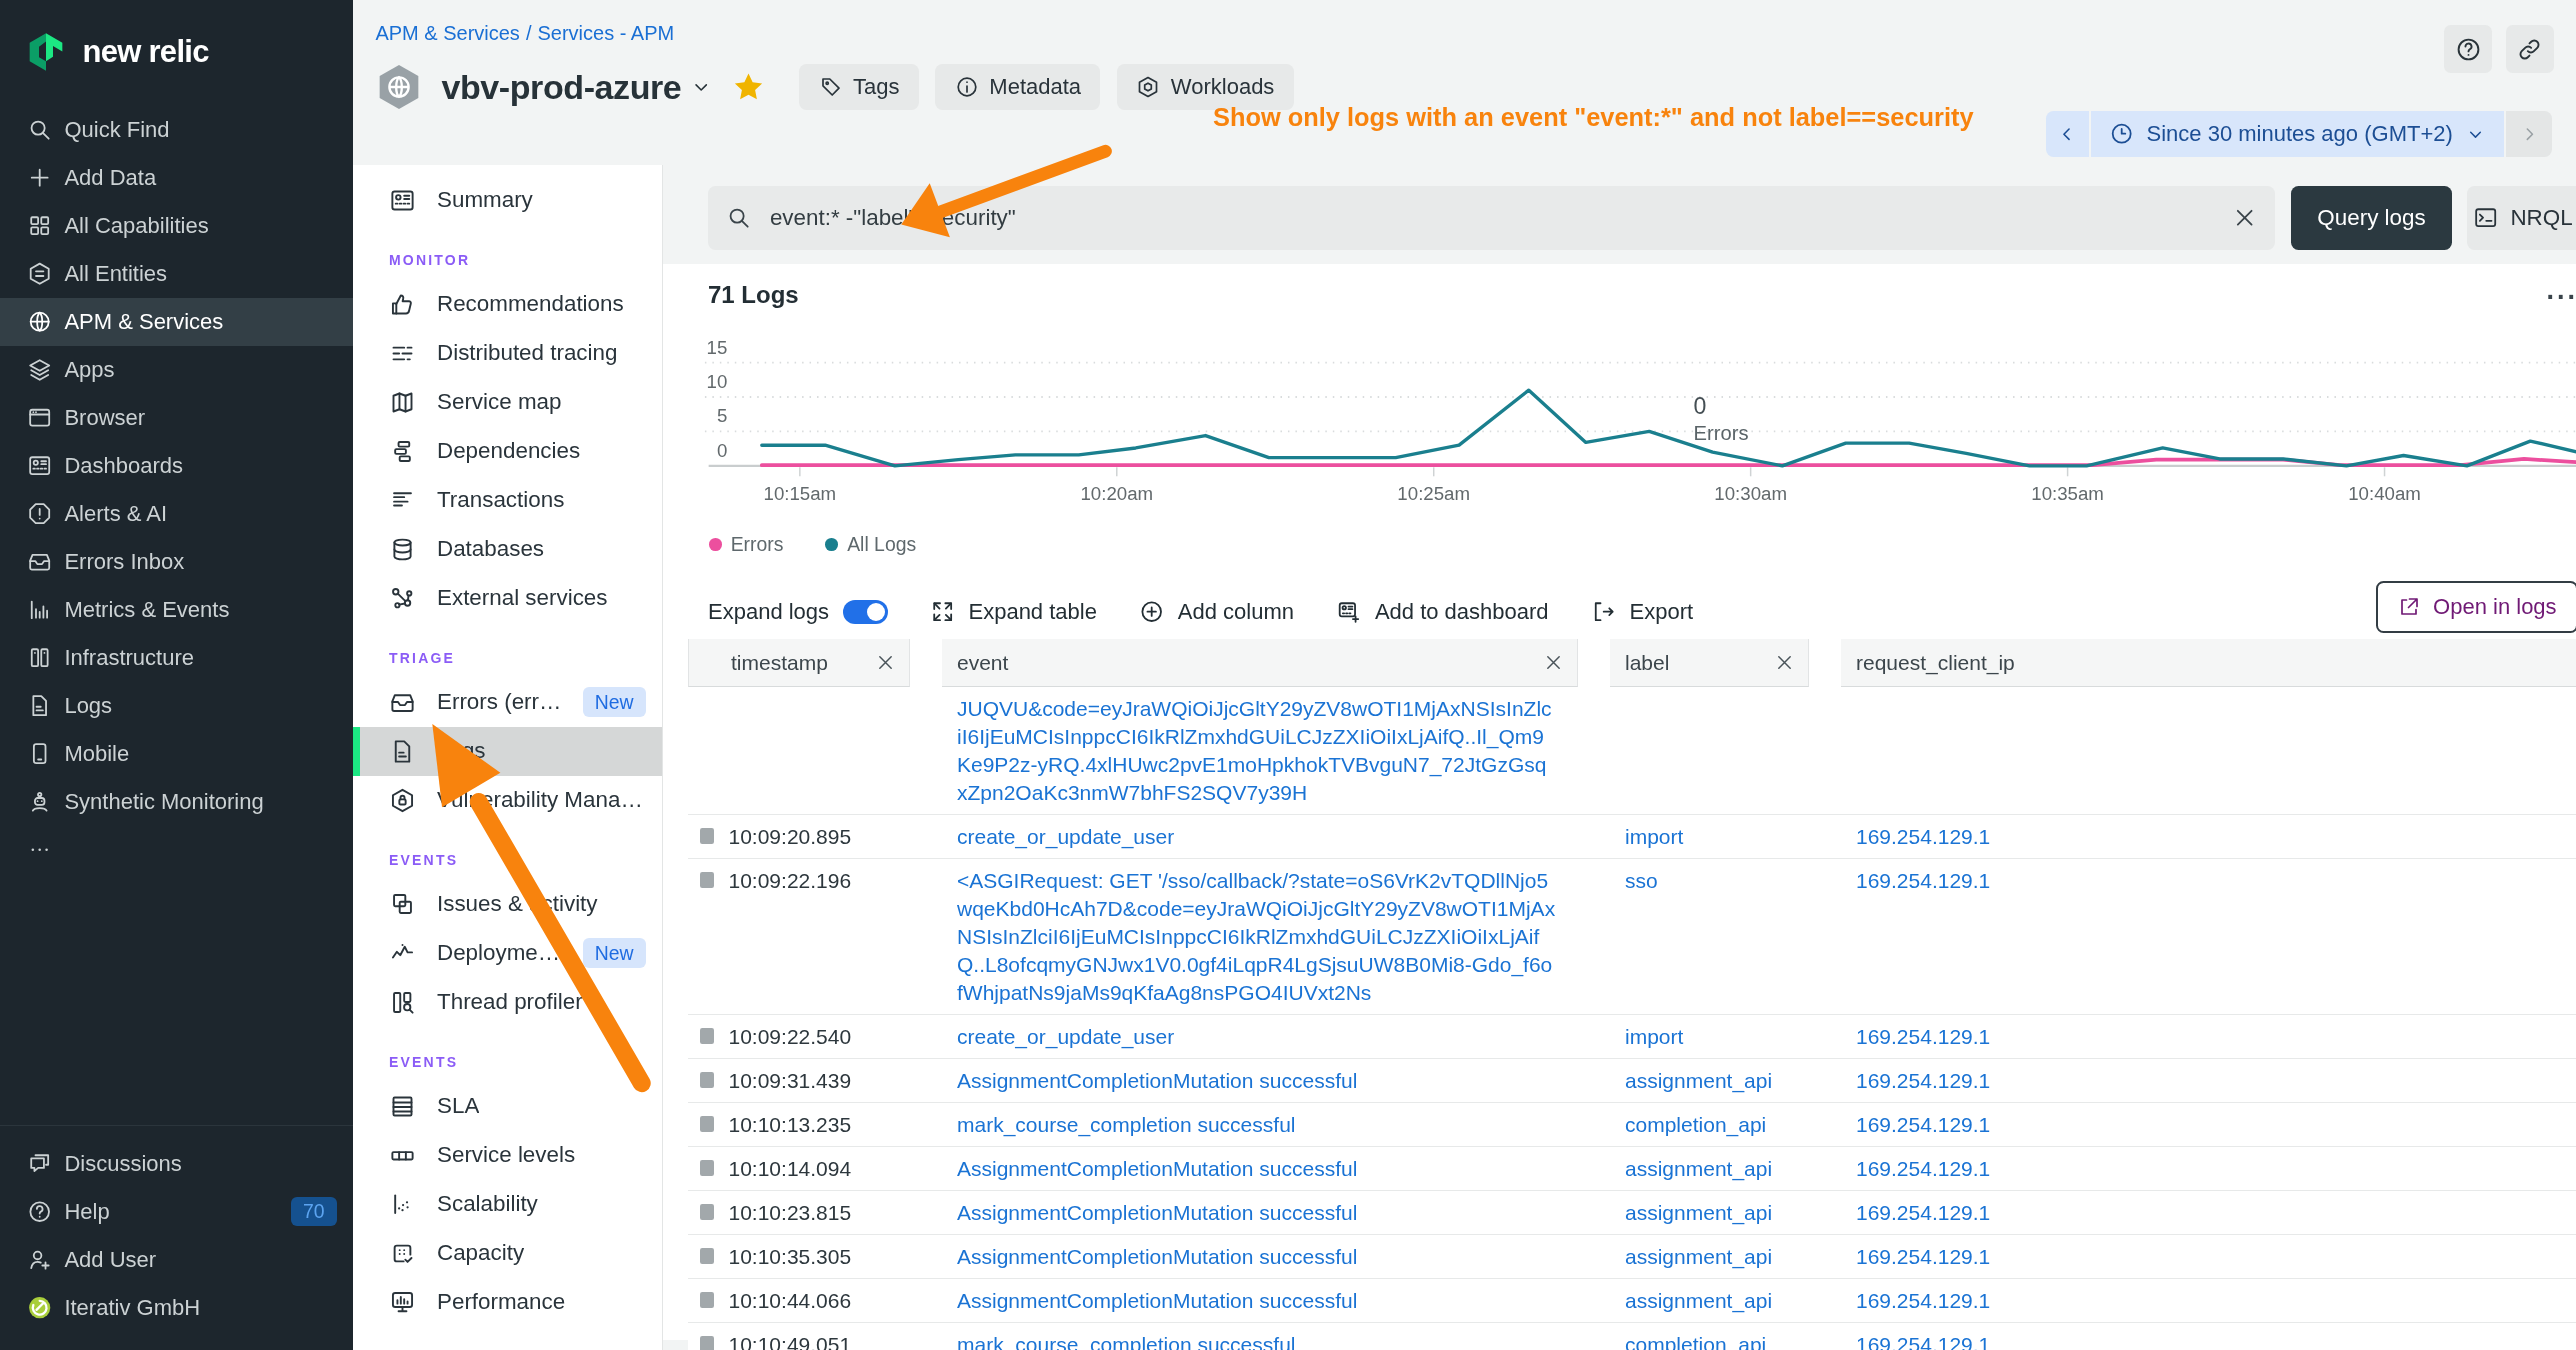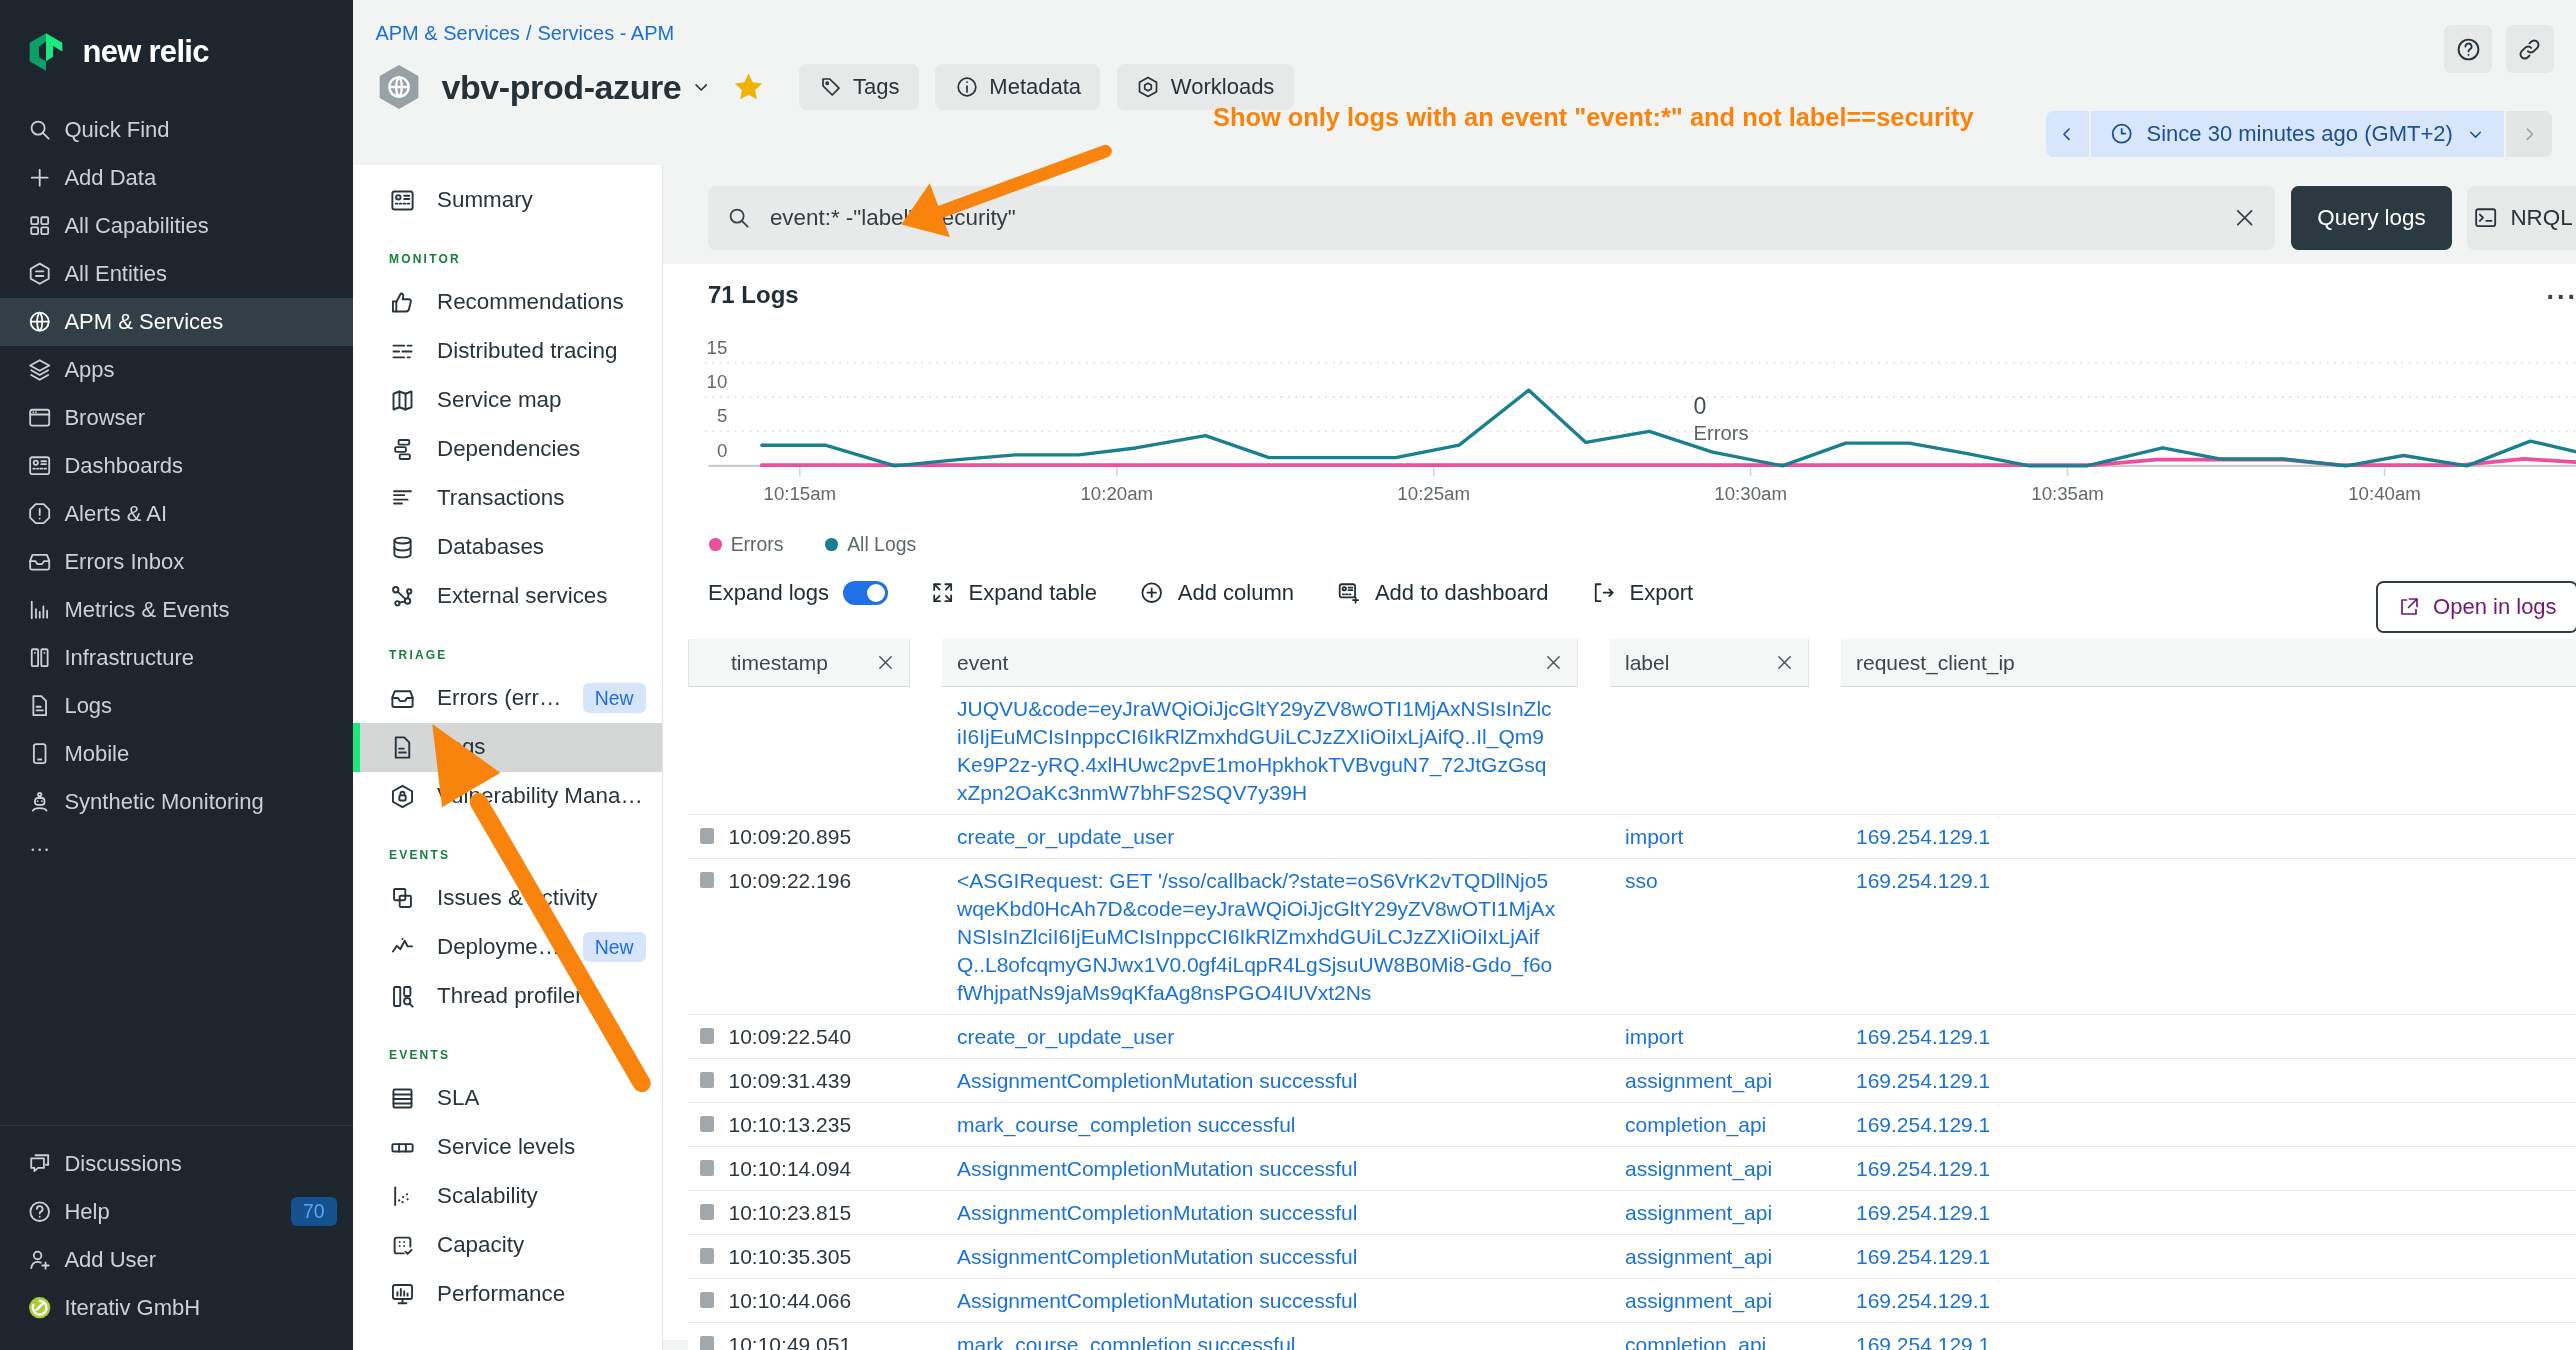--- a/index.html
+++ b/index.html
@@ -39,21 +39,21 @@
   .annotation{position:absolute;left:860px;top:103px;font-size:25.4px;font-weight:bold;color:#f8830d;white-space:nowrap;}
   .time-picker{position:absolute;right:24px;top:111px;height:46px;display:flex;align-items:stretch;cursor:pointer;}
   .tp-left{width:43px;background:#d8e6fb;border-radius:7.5px 0 0 7.5px;display:flex;align-items:center;justify-content:center;color:#1c4e94;margin-right:2.2px;}
   .tp-main{background:#d8e6fb;display:flex;align-items:center;gap:12px;padding:4px 18px;color:#1c4e94;font-size:22px;}
   .tp-right{width:46px;background:#e4e6e6;border-radius:0 7.5px 7.5px 0;display:flex;align-items:center;justify-content:center;color:#9aa1a5;margin-left:2.2px;}
   .time-picker .nico{width:24px;height:24px;}
 
   #content-row{flex:1;display:flex;min-height:0;}
   
   #service-nav{width:309px;flex-shrink:0;background:#ffffff;border-right:1.5px solid #e3e5e5;overflow:hidden;padding-top:10.5px;}
-  .snav-header{font-size:12px;font-weight:bold;color:#15803d;letter-spacing:2.2px;padding:27px 0 12px 36px;}
+  .snav-header{font-size:14px;font-weight:bold;color:#8b5cf6;letter-spacing:2.2px;padding:27px 0 12px 36px;}
   .snav-item{display:flex;align-items:center;gap:21px;height:49px;padding:0 16.5px 0 36px;font-size:22.4px;color:#2a343b;position:relative;cursor:pointer;}
   .snav-item .nico{width:27px;height:27px;flex-shrink:0;color:#2a343b;}
   .snav-item.selected{background:#d5d7d7;}
   .snav-item.selected::before{content:"";position:absolute;left:0;top:0;bottom:0;width:6.7px;background:#1ce783;}
   .snav-label{white-space:nowrap;overflow:hidden;text-overflow:ellipsis;}
   .snav-badge{margin-left:auto;background:#d6e5fc;color:#1f6ce1;font-size:19.4px;padding:3.7px 12px;border-radius:6px;flex-shrink:0;}
 
   
   #main{flex:1;position:relative;background:#f2f4f4;min-width:0;}
   .search-box{position:absolute;left:45px;top:21px;width:1567px;height:64px;background:#e8eaea;border-radius:7.5px;display:flex;align-items:center;padding:0 18px;box-sizing:border-box;}
@@ -65,21 +65,21 @@
   .btn-nrql .nico{width:25.4px;height:25.4px;}
 
   #main-panel{position:absolute;left:0;top:99px;width:1972px;height:1076px;background:#ffffff;}
   .panel-title{position:absolute;left:45px;top:16.5px;font-size:24px;font-weight:bold;color:#232e34;}
   .menu-dots{position:absolute;right:57px;top:10.5px;font-size:27px;font-weight:bold;color:#39434a;letter-spacing:3px;cursor:pointer;}
   #chart-svg{position:absolute;left:0;top:0;}
   .legend{position:absolute;left:46px;top:269px;display:flex;gap:42px;font-size:19.4px;color:#5e686c;align-items:center;}
   .legend-item{display:flex;align-items:center;gap:9px;cursor:pointer;}
   .legend-dot{width:12.7px;height:12.7px;border-radius:50%;}
 
-  .toolbar{position:absolute;left:45px;top:304px;height:49px;display:flex;align-items:center;font-size:22px;color:#232e34;}
+  .toolbar{position:absolute;left:45px;top:323px;height:49px;display:flex;align-items:center;font-size:22px;color:#232e34;}
   .toolbar .nico{width:25.4px;height:25.4px;color:#232e34;}
   .tb-group{display:flex;align-items:center;gap:13.5px;margin-right:42px;cursor:pointer;}
   .toggle{width:45px;height:24px;border-radius:12px;background:#2170e8;position:relative;flex-shrink:0;}
   .toggle::after{content:"";position:absolute;right:3px;top:3px;width:18px;height:18px;border-radius:50%;background:#fff;}
   .btn-openlogs{position:absolute;right:57px;top:317px;height:48px;display:flex;align-items:center;gap:12px;padding:0 19.4px;border:2.2px solid #333d44;border-radius:7.5px;background:#fff;font-size:22px;color:#701a75;cursor:pointer;}
   .btn-openlogs .nico{width:24px;height:24px;}
 
   
   #log-table{position:absolute;left:25px;top:375px;width:1947px;}
   .tgrid-head,.tgrid-row{display:grid;grid-template-columns:222px 636px 199px 1fr;gap:32px;}

